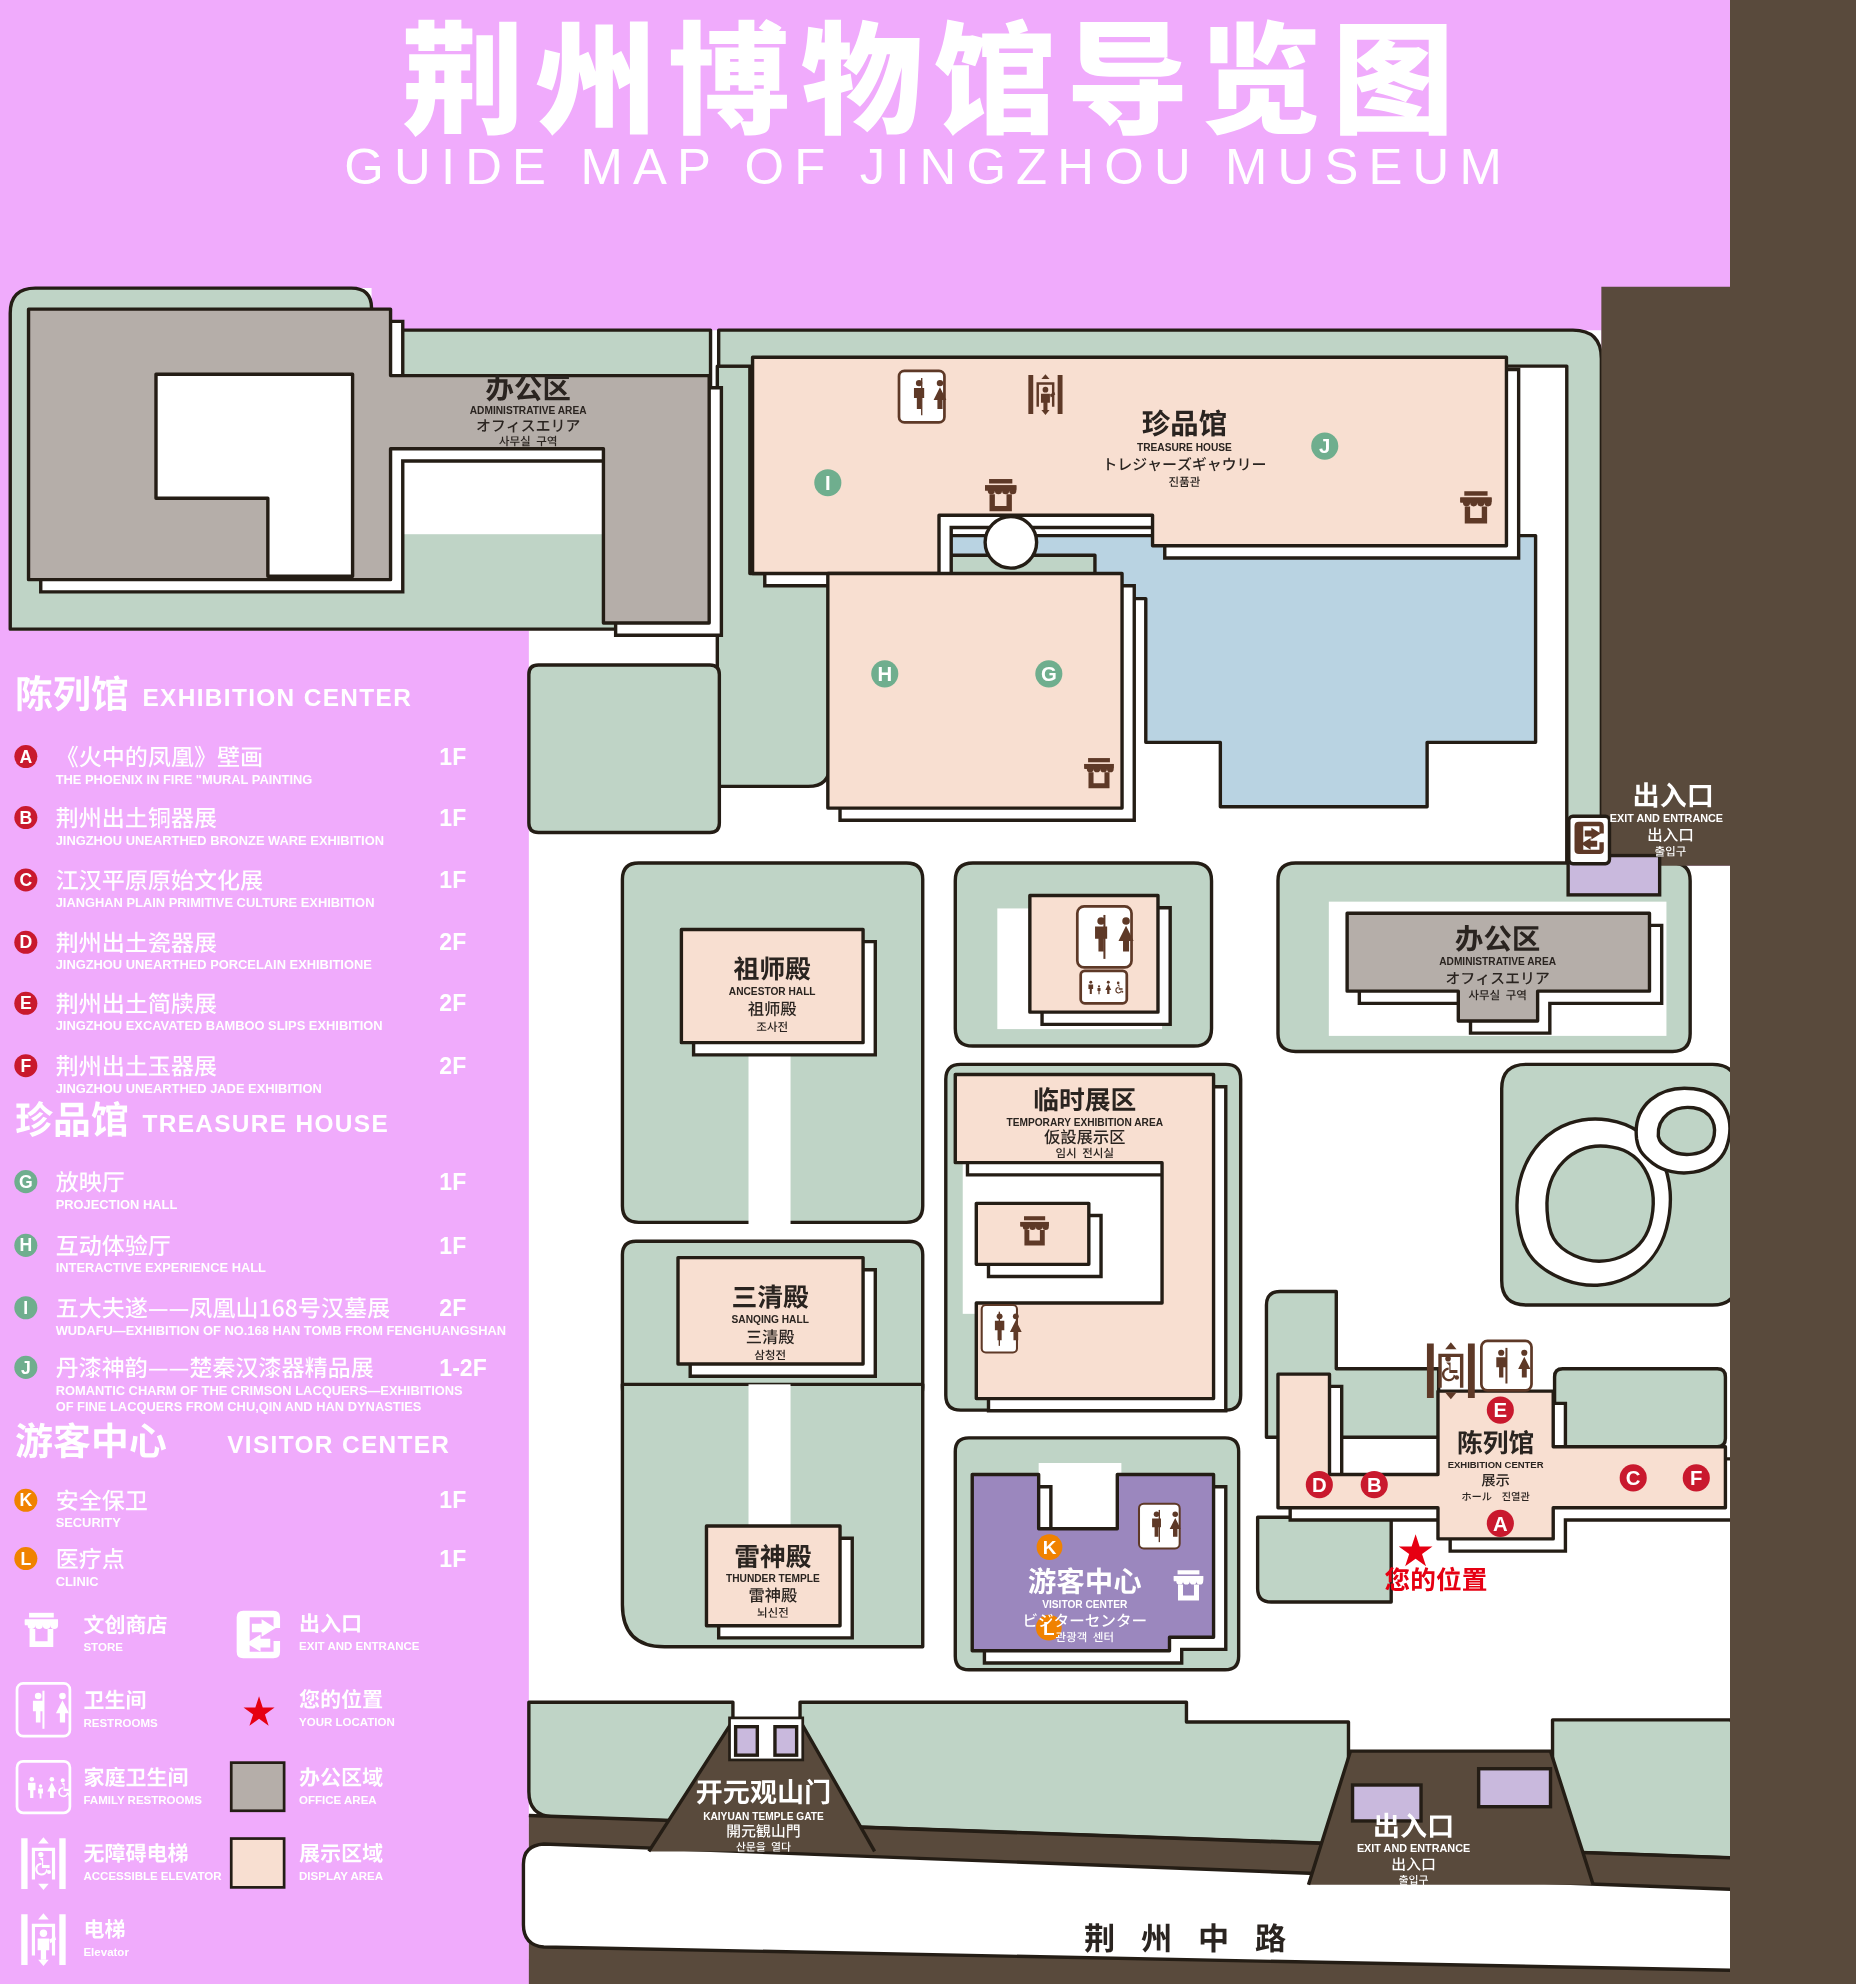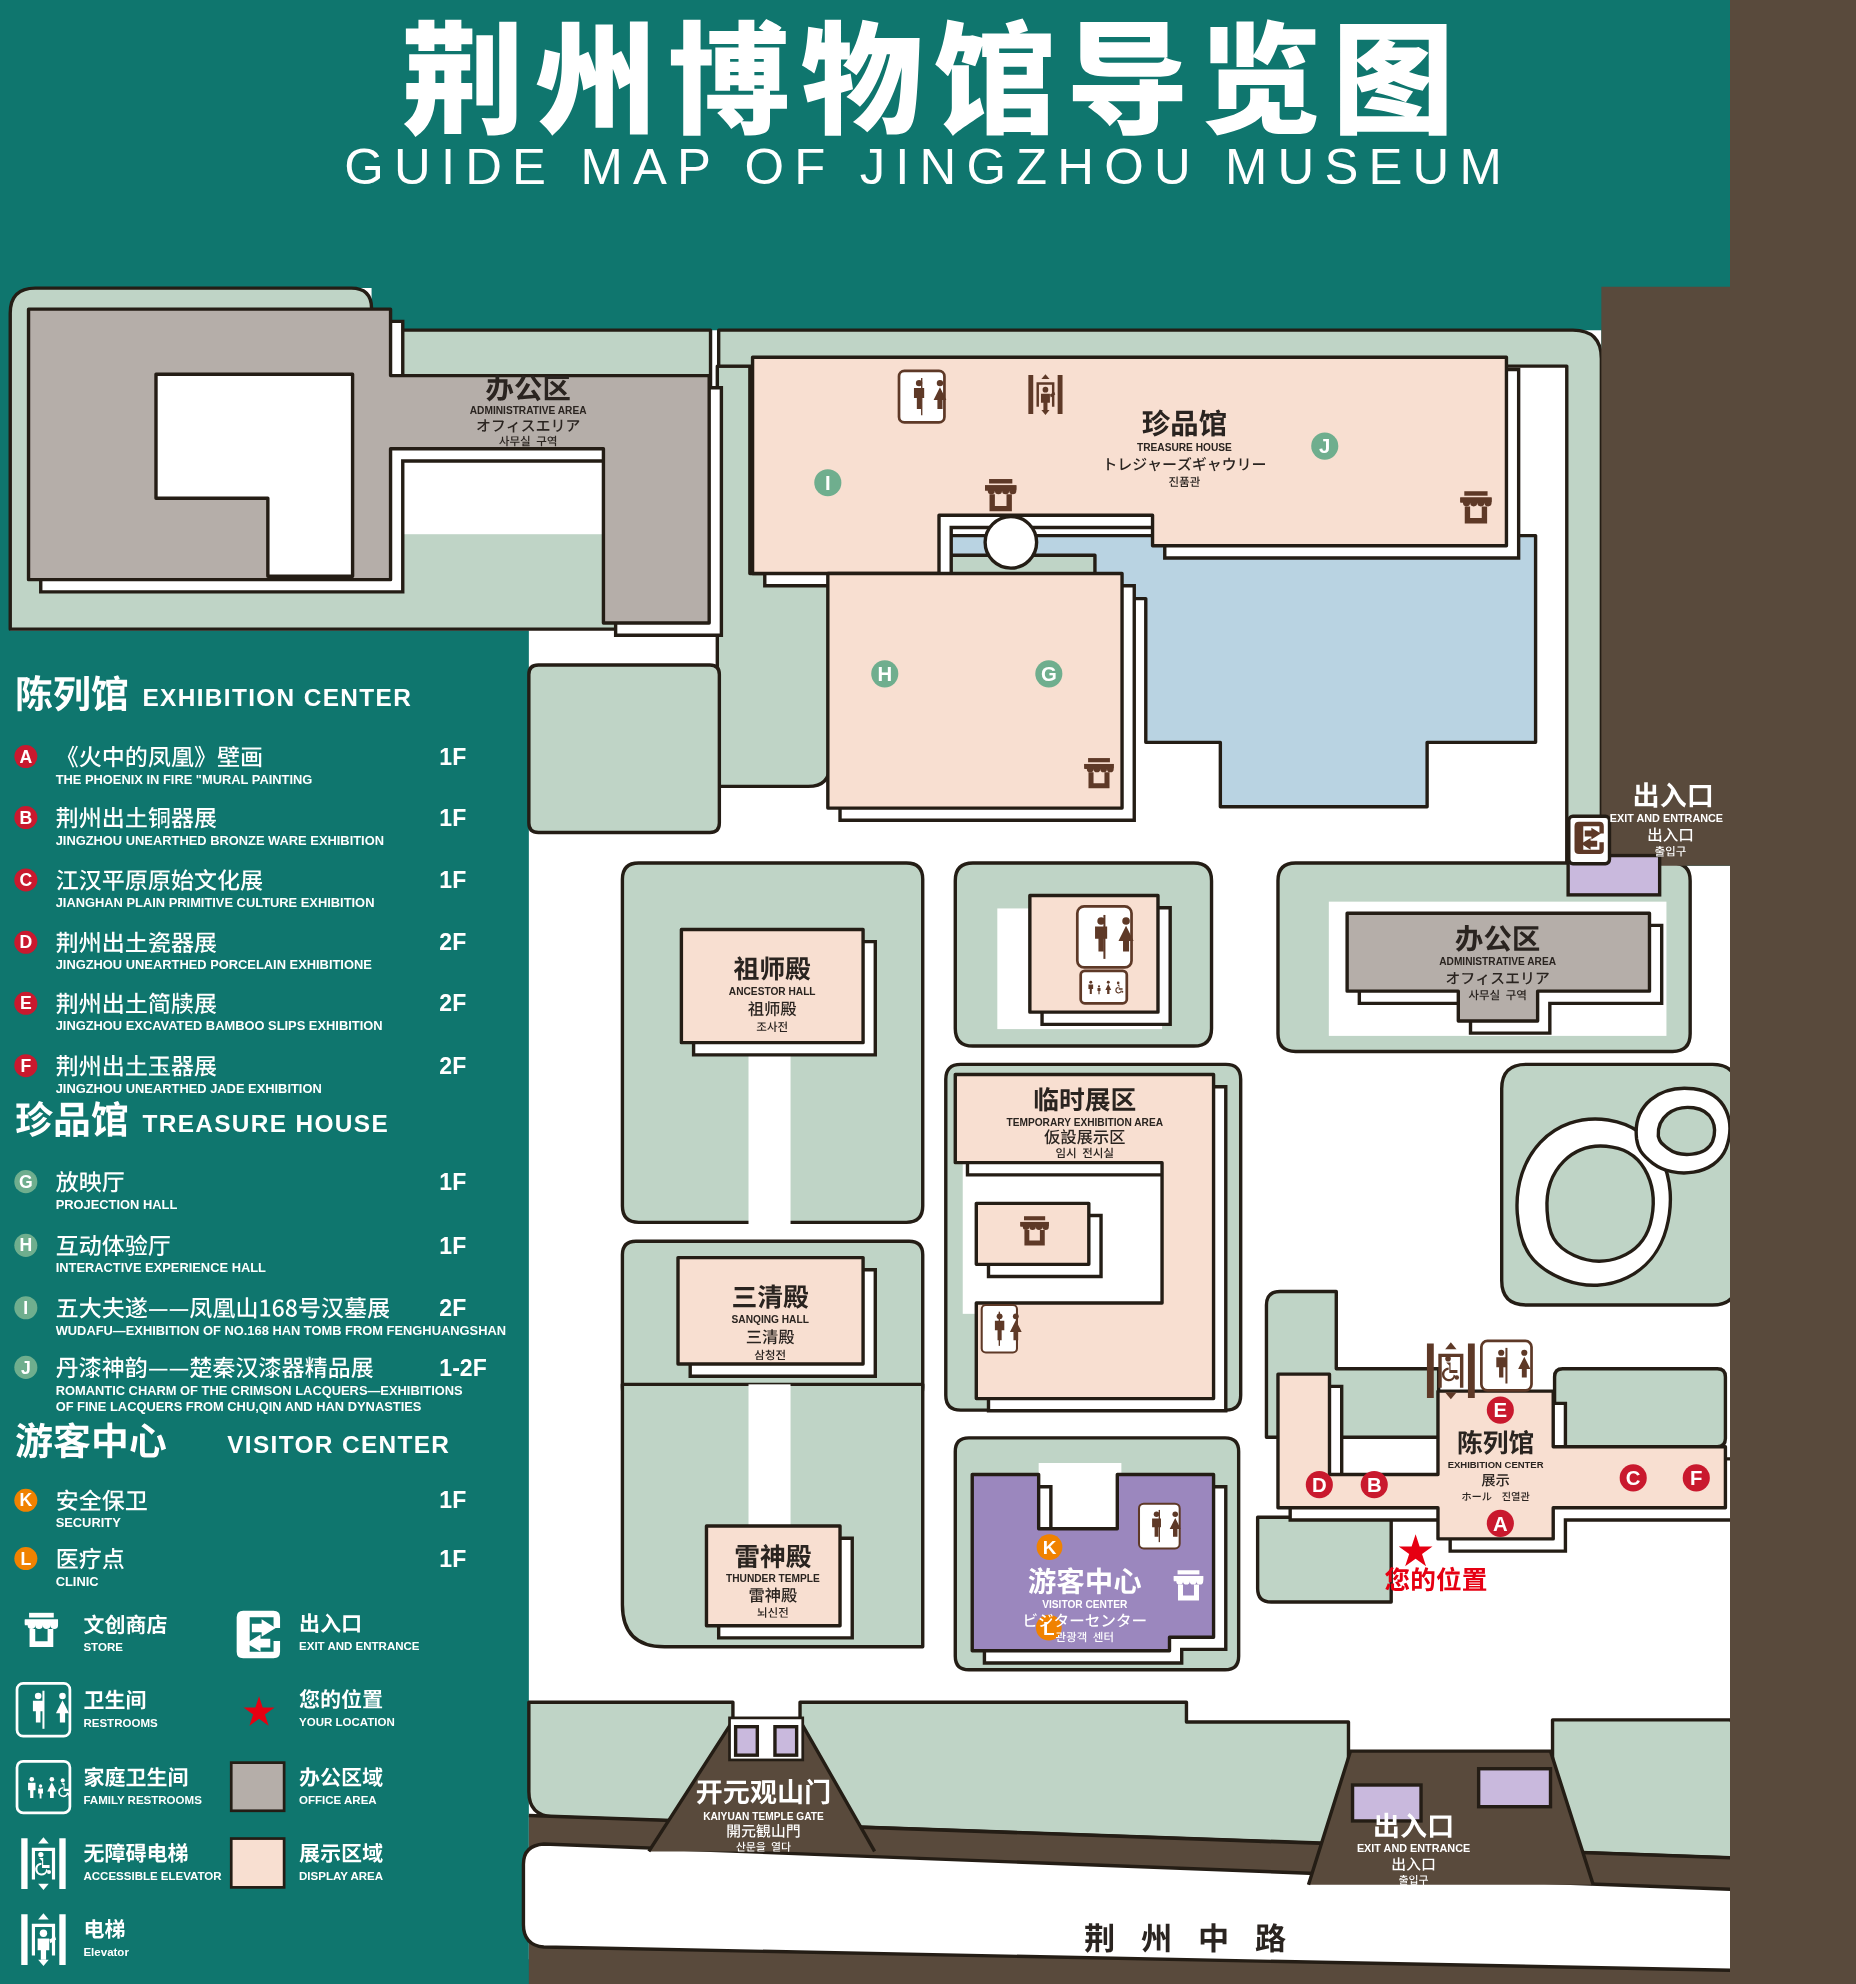--- a/index.html
+++ b/index.html
@@ -1,16 +1,16 @@
 <!DOCTYPE html>
 <html style="font-size:11px"><head>
 <meta charset="utf-8">
 <style>
   html,body { margin:0; padding:0; background:#594A3C; }
-  #stage { position:relative; width:1730px; height:1985px; background:#0f766e; overflow:hidden; }
+  #stage { position:relative; width:1730px; height:1985px; background:#f0abfc; overflow:hidden; }
   svg { display:block; }
   .lat { font-family:"Liberation Sans","DejaVu Sans",sans-serif; }
 </style>
 </head>
 <body>
 
 <div id="stage">
 <svg width="1857" height="1985" viewBox="0 0 2739 2928">
 <defs>
 <path id="gB4E09" d="M119 -754V-631H882V-754ZM188 -432V-310H802V-432ZM63 -93V29H935V-93Z"></path>

